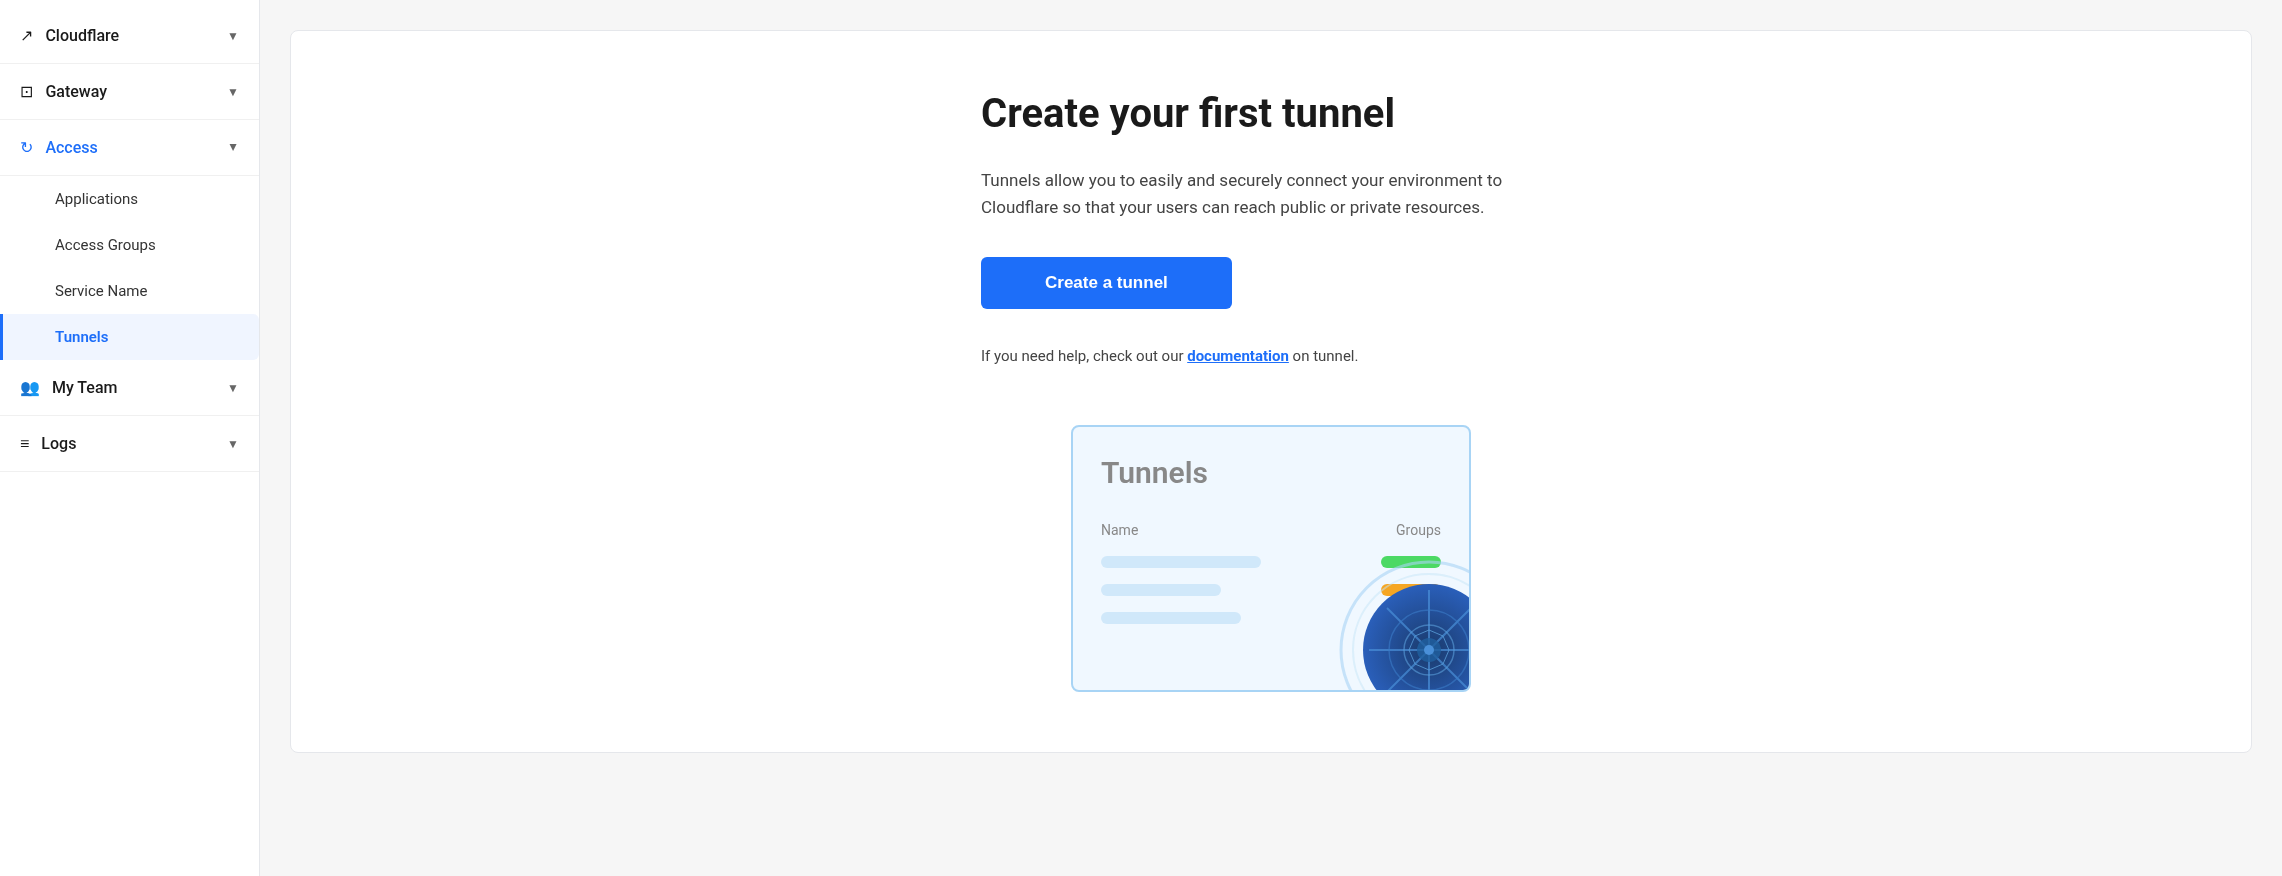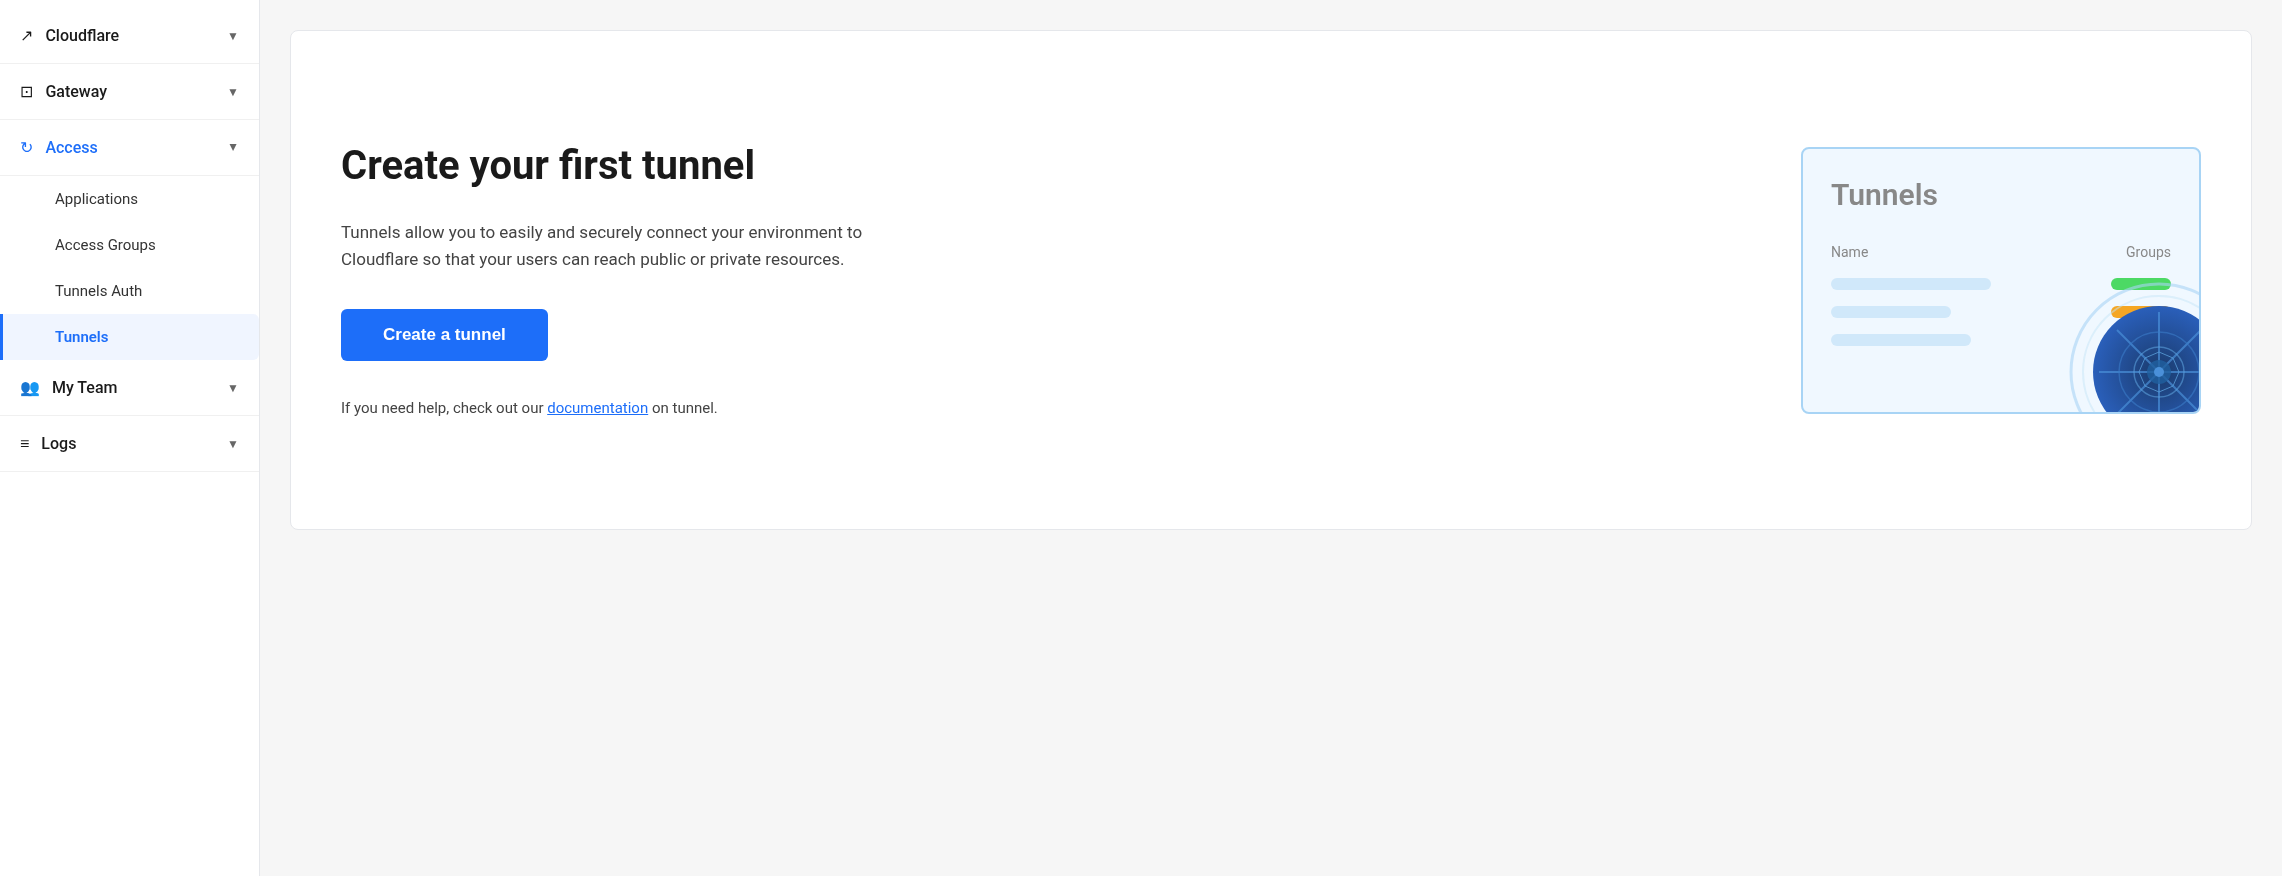--- a/index.html
+++ b/index.html
@@ -82,20 +82,21 @@
 
     .content-card {
       background: #fff;
       border-radius: 8px;
       border: 1px solid #e5e7eb;
       padding: 60px 50px;
       display: flex;
       align-items: center;
       gap: 60px;
       min-height: 500px;
+      flex-direction: column;
     }
 
     .content-left {
       flex: 1;
     }
 
     .content-title {
       font-size: 40px;
       font-weight: 700;
       color: #1a1a1a;
@@ -109,37 +110,38 @@
       line-height: 1.6;
       margin-bottom: 36px;
       max-width: 580px;
     }
 
     .create-btn {
       background: #1d6ef9;
       color: #fff;
       border: none;
       border-radius: 6px;
-      padding: 16px 42px;
+      padding: 16px 64px;
       font-size: 17px;
       font-weight: 600;
       cursor: pointer;
       display: inline-block;
       margin-bottom: 30px;
     }
 
     .help-text {
       font-size: 15px;
       color: #444;
       margin-top: 8px;
     }
 
     .help-text a {
       color: #1d6ef9;
       text-decoration: underline;
+      font-weight: bold;
     }
 
     
     .content-right {
       width: 400px;
       min-width: 360px;
       position: relative;
     }
 
     .tunnels-card {
@@ -237,21 +239,21 @@
     <span class="sidebar-chevron up">▲</span>
   </div>
 
   <div class="sidebar-sub-item">
     <span>Applications</span>
   </div>
   <div class="sidebar-sub-item">
     <span>Access Groups</span>
   </div>
   <div class="sidebar-sub-item">
-    <span>Tunnels Auth</span>
+    <span>Service Name</span>
   </div>
   <div class="sidebar-sub-item active-sub">
     <span>Tunnels</span>
   </div>
 
   <div class="sidebar-item">
     <div class="sidebar-item-left">
       <span style="font-size:16px;">👥</span>
       <span>My Team</span>
     </div>

